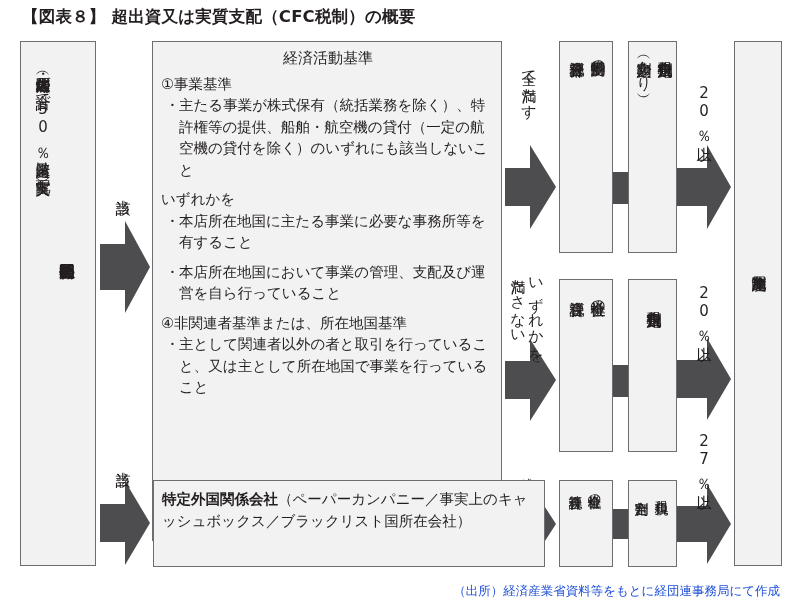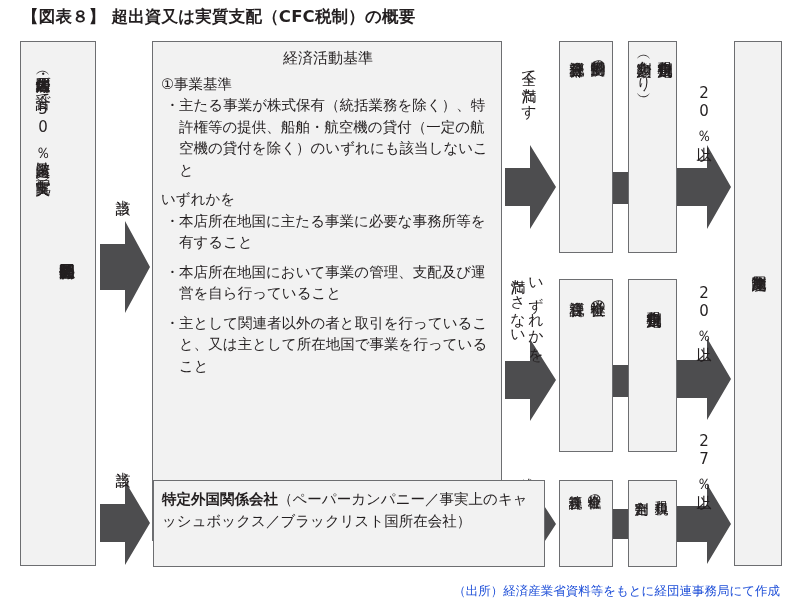--- a/index.html
+++ b/index.html
@@ -74,20 +74,21 @@
     <div class="crit-body">
       <span class="bullet">・</span>
       <span>本店所在地国に主たる事業に必要な事務所等を有すること</span>
     </div>
 
     <div class="crit-body">
       <span class="bullet">・</span>
       <span>本店所在地国において事業の管理、支配及び運営を自ら行っていること</span>
     </div>
 
+    <div class="crit-title">④非関連者基準または、所在地国基準</div>
     <div class="crit-body">
       <span class="bullet">・</span>
       <span>主として関連者以外の者と取引を行っていること、又は主として所在地国で事業を行っていること</span>
     </div>
   </div>
 </div>
 
 <div class="box" style="left:153px; top:480px; width:392px; height:87px;">
   <div class="bottom-content">
     <span class="strong">特定外国関係会社</span><span>（ペーパーカンパニー／事実上のキャッシュボックス／ブラックリスト国所在会社）</span>

